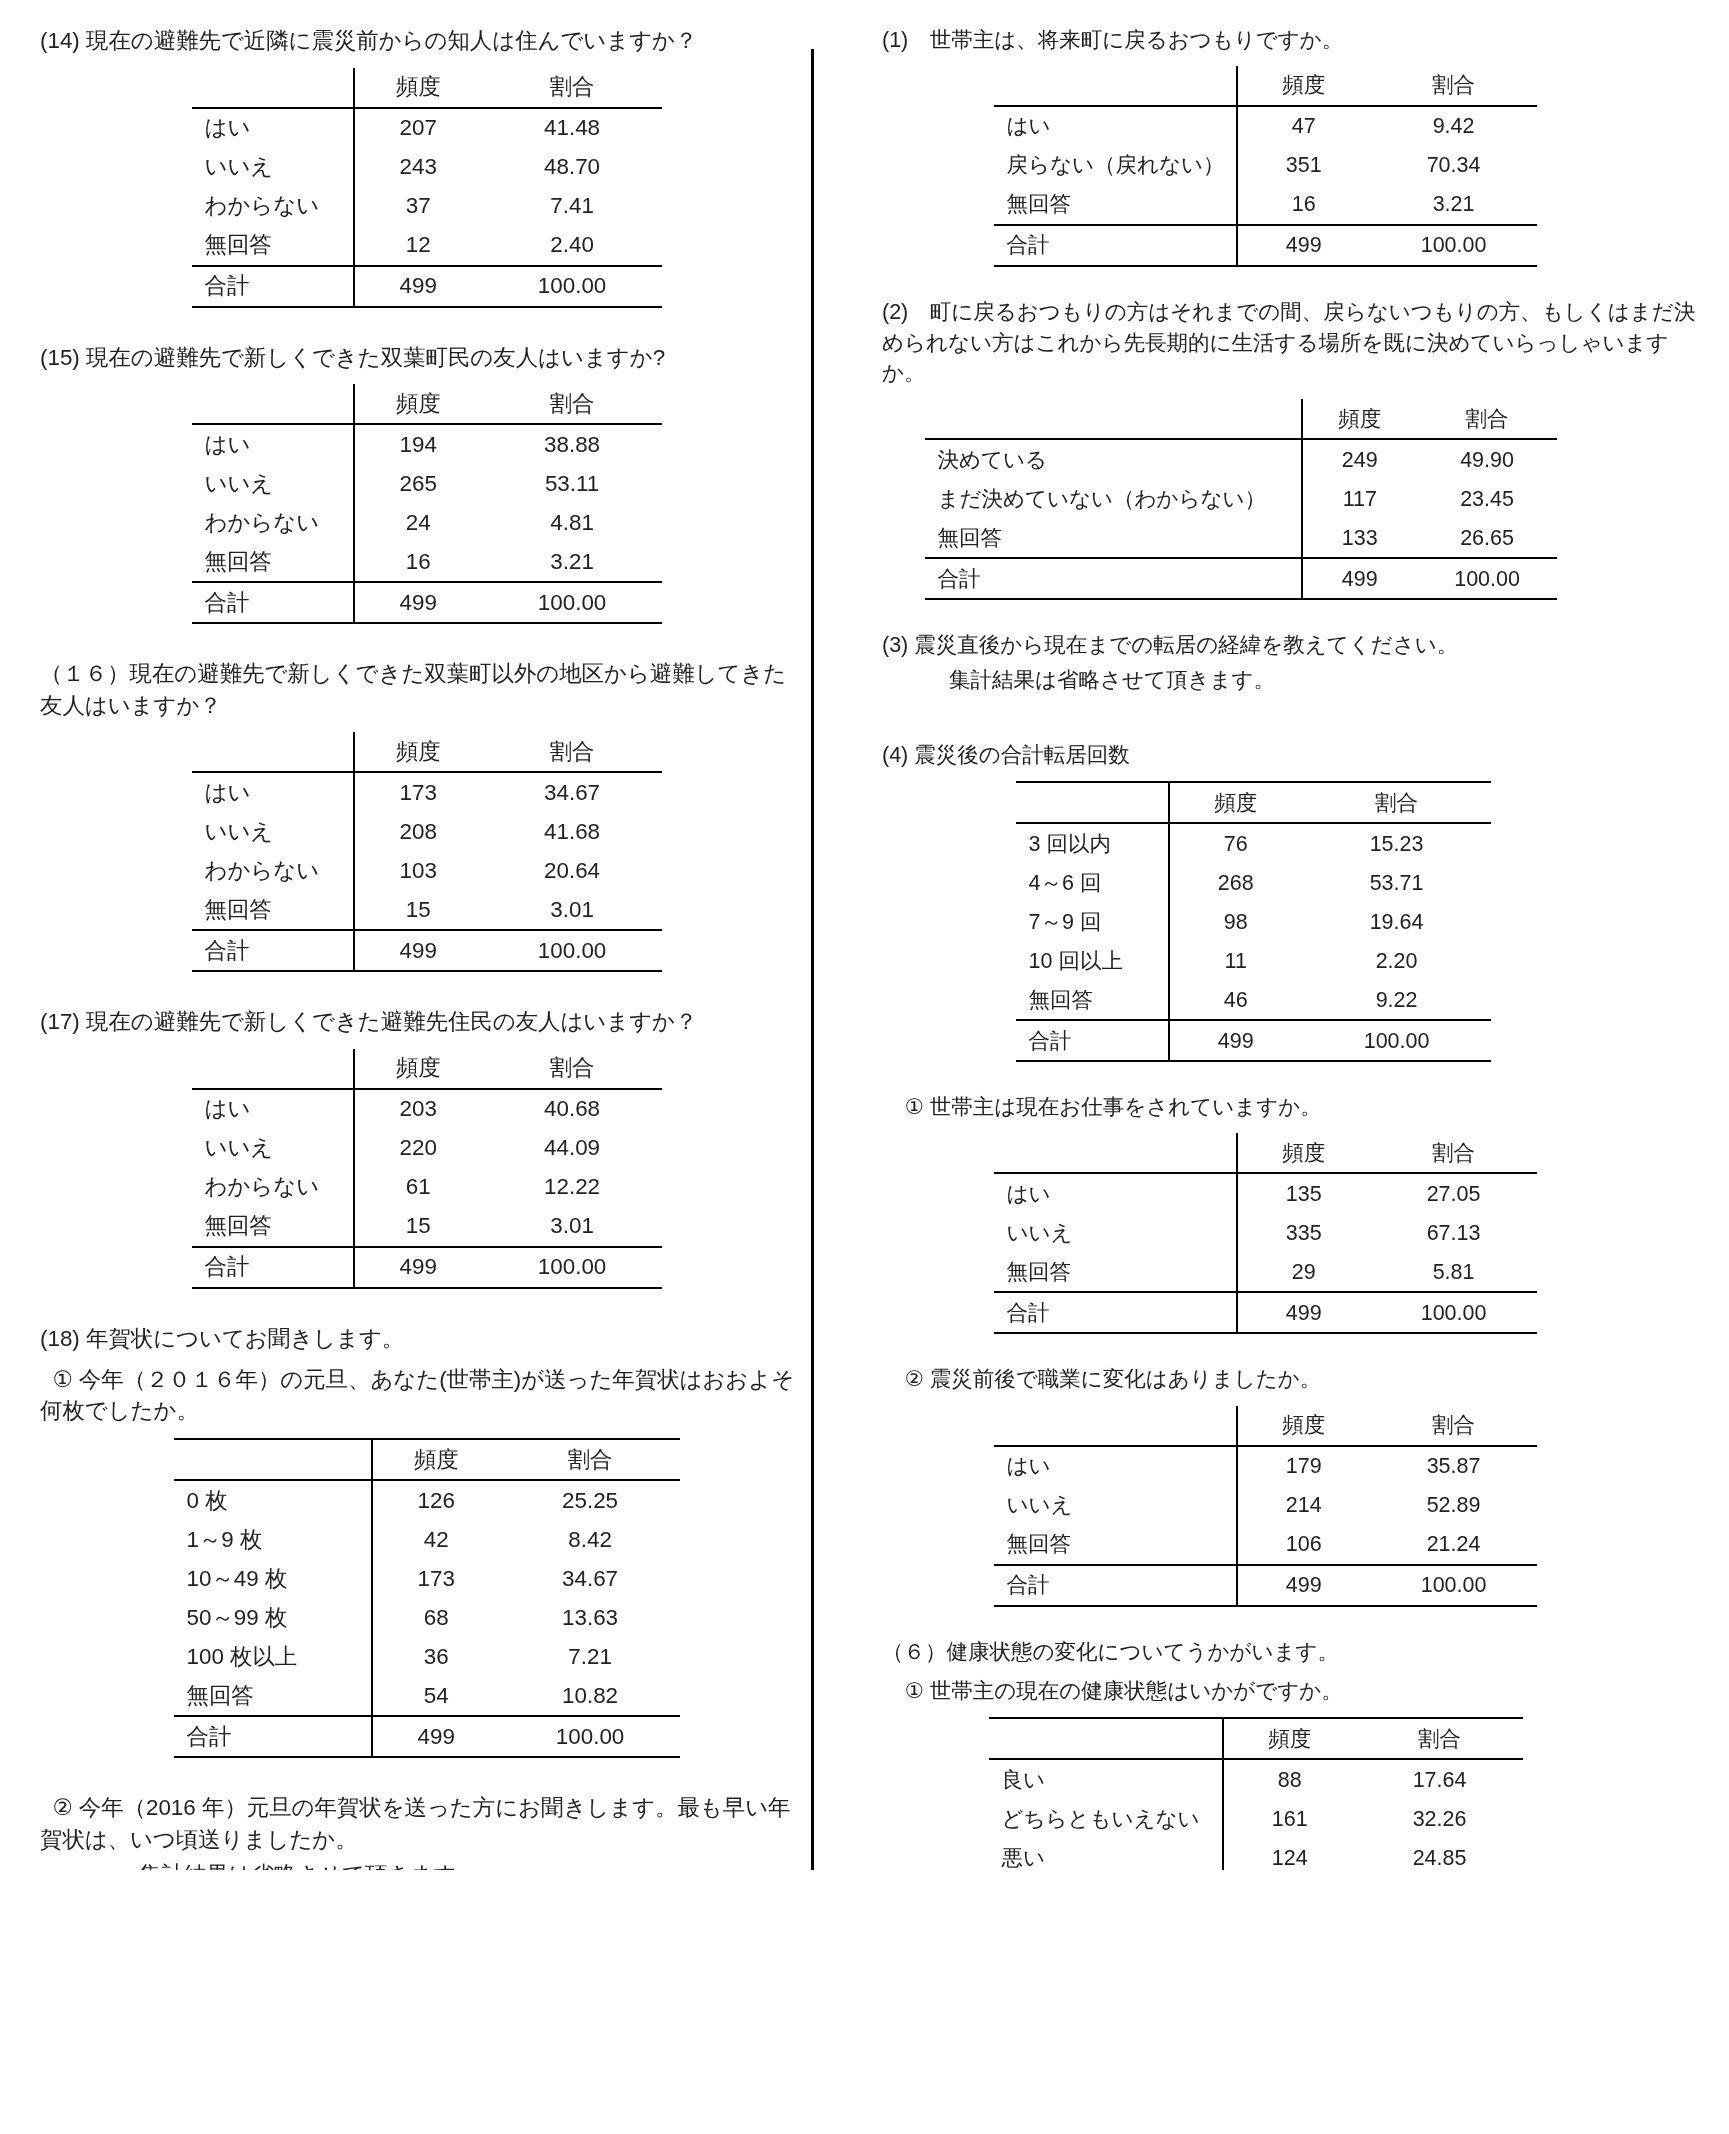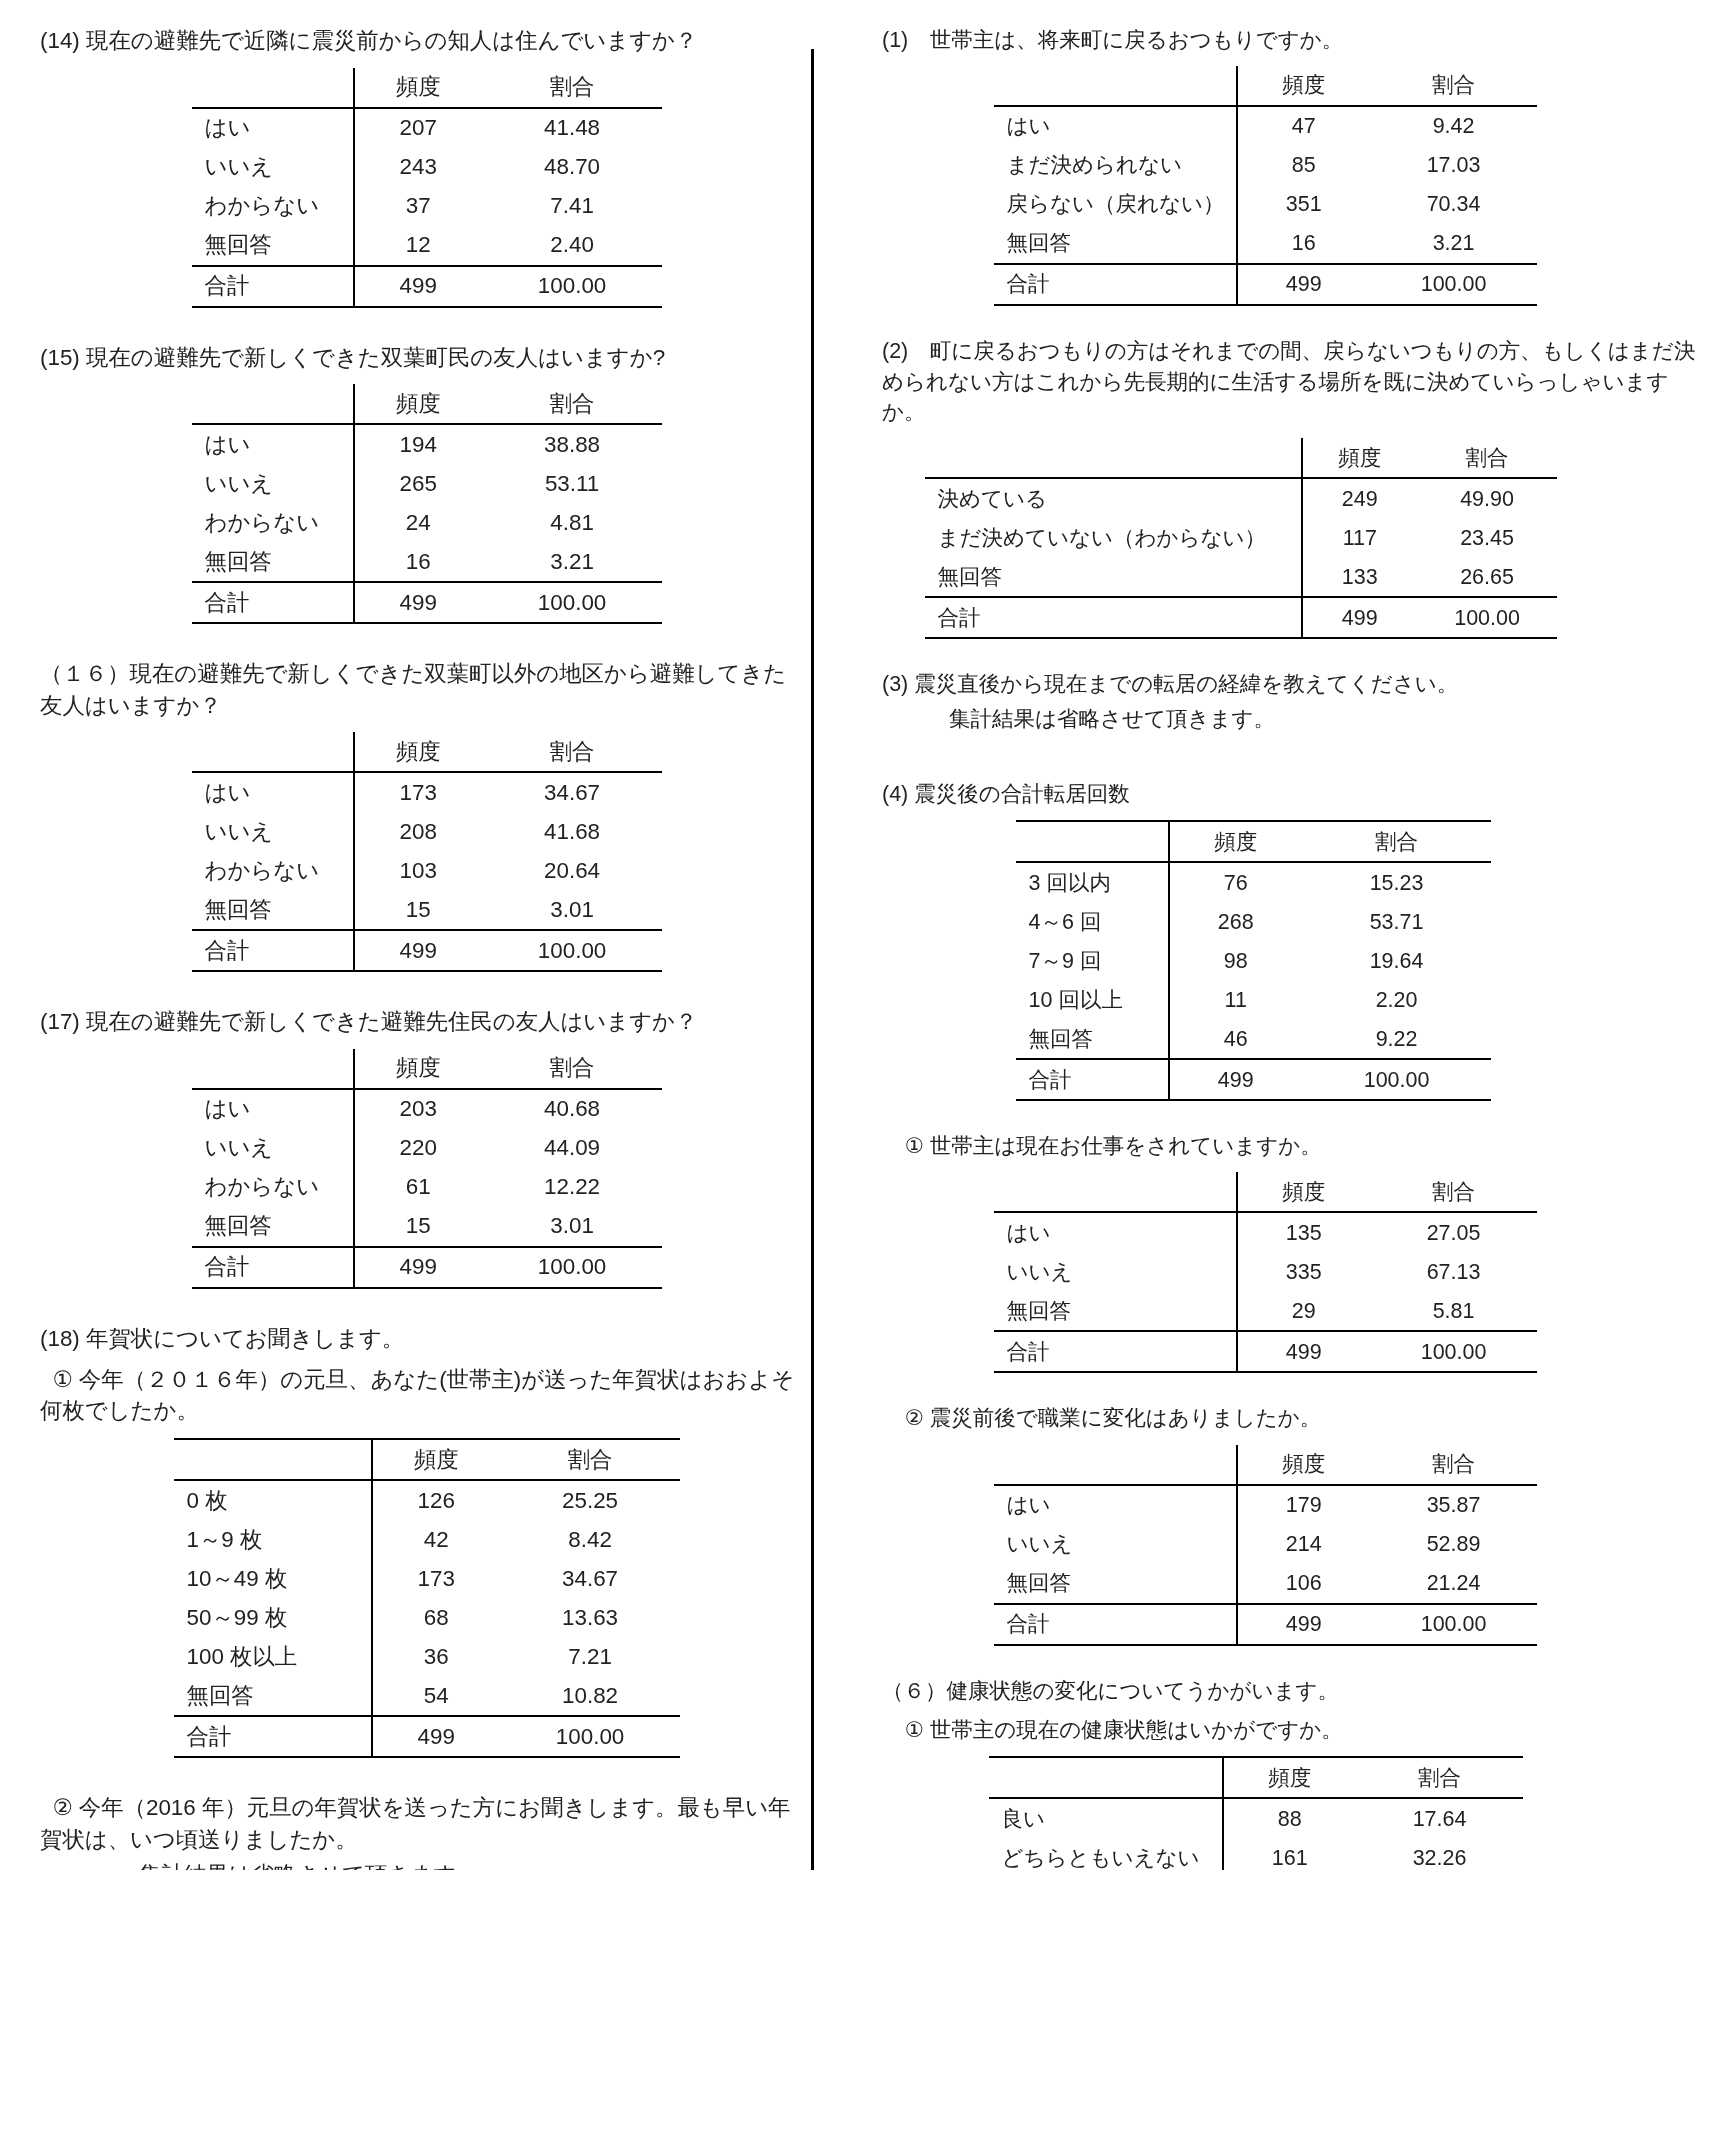--- a/index.html
+++ b/index.html
@@ -319,25 +319,20 @@
                 <th class="num">割合</th>
               </tr>
             </thead>
             <tbody>
               <tr>
                 <td class="lab">はい</td>
                 <td class="num">47</td>
                 <td class="num">9.42</td>
               </tr>
               <tr>
-                <td class="lab">まだ決められない</td>
-                <td class="num">85</td>
-                <td class="num">17.03</td>
-              </tr>
-              <tr>
                 <td class="lab">戻らない（戻れない）</td>
                 <td class="num">351</td>
                 <td class="num">70.34</td>
               </tr>
               <tr>
                 <td class="lab">無回答</td>
                 <td class="num">16</td>
                 <td class="num">3.21</td>
               </tr>
             </tbody>

